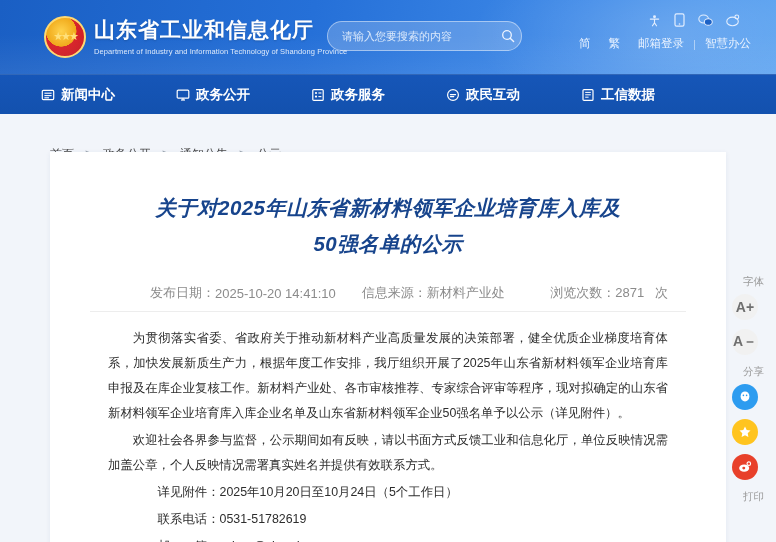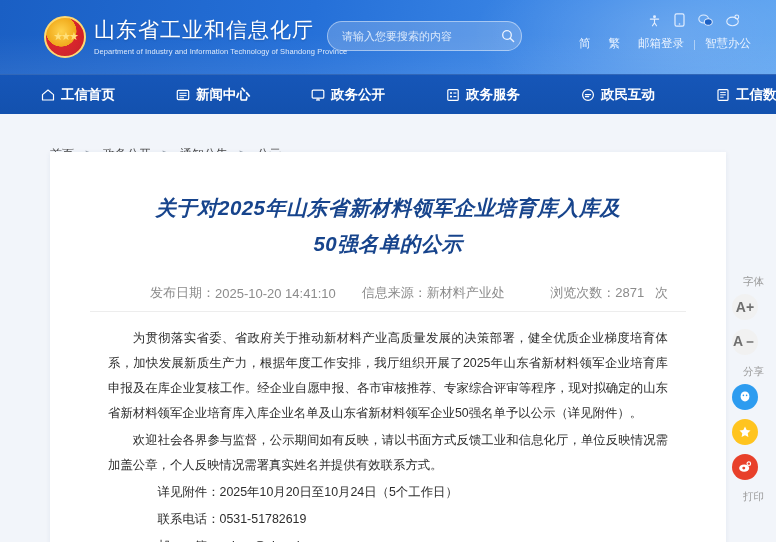--- a/index.html
+++ b/index.html
@@ -39,21 +39,21 @@
     border: 2px solid #ffd970;
     display: flex; align-items: center; justify-content: center;
     color: #ffe07a; font-size: 11px; line-height: 1;
   }
   .emblem span { transform: translateY(-1px); letter-spacing: -2px; }
   .site-title {
     position: absolute; left: 94px; top: 16px;
     color: #ffffff;
   }
   .site-title .cn {
-    font-size: 21px; font-weight: normal; letter-spacing: 1px;
+    font-size: 21px; font-weight: bold; letter-spacing: 1px;
     text-shadow: 0 1px 2px rgba(0,0,0,0.18);
   }
   .site-title .en {
     font-size: 7.5px; color: #dce9fb; margin-top: 3px; letter-spacing: 0.1px;
   }
   .searchbox {
     position: absolute; left: 327px; top: 21px;
     width: 195px; height: 30px;
     background: rgba(255,255,255,0.20);
     border: 1px solid rgba(255,255,255,0.45);
@@ -229,28 +229,20 @@
     <span class="lk">邮箱登录</span>
     <span class="sep">|</span>
     <span class="lk">智慧办公</span>
   </div>
 </div>
 
 <div class="nav">
   <div class="nav-item">
     <span class="nicon">
       <svg width="14" height="14" viewBox="0 0 14 14">
-          <path d="M1.5 6.6L7 2l5.5 4.6V12H1.5z" fill="none" stroke="#fff" stroke-width="1.2" stroke-linejoin="round"></path>
-        </svg>
-    </span>
-    <span>工信首页</span>
-  </div>
-  <div class="nav-item">
-    <span class="nicon">
-      <svg width="14" height="14" viewBox="0 0 14 14">
           <rect x="1.3" y="2.4" width="11.4" height="9.2" rx="1" fill="none" stroke="#fff" stroke-width="1.2"></rect>
           <line x1="3.4" y1="5.2" x2="10.6" y2="5.2" stroke="#fff" stroke-width="1.1"></line>
           <line x1="3.4" y1="7.6" x2="10.6" y2="7.6" stroke="#fff" stroke-width="1.1"></line>
           <line x1="3.4" y1="9.8" x2="8" y2="9.8" stroke="#fff" stroke-width="1.1"></line>
         </svg>
     </span>
     <span>新闻中心</span>
   </div>
   <div class="nav-item">
     <span class="nicon">
@@ -317,21 +309,21 @@
     <span>2025-10-20 14:41:10</span>
     <span class="m2">信息来源：</span>
     <span>新材料产业处</span>
     <span class="m3">
       <span>浏览次数：</span><span>2871</span>&nbsp;&nbsp;&nbsp;<span>次</span>
     </span>
     <span class="meta-sep"></span>
   </div>
 
   <div class="body-text">
-    <p>为贯彻落实省委、省政府关于推动新材料产业高质量发展的决策部署，健全优质企业梯度培育体系，加快发展新质生产力，根据年度工作安排，我厅组织开展了2025年山东省新材料领军企业培育库申报及在库企业复核工作。经企业自愿申报、各市审核推荐、专家综合评审等程序，现对拟确定的山东省新材料领军企业培育库入库企业名单及山东省新材料领军企业50强名单予以公示（详见附件）。</p>
+    <p>为贯彻落实省委、省政府关于推动新材料产业高质量发展的决策部署，健全优质企业梯度培育体系，加快发展新质生产力，根据年度工作安排，我厅组织开展了2025年山东省新材料领军企业培育库申报及在库企业复核工作。新材料产业处、各市审核推荐、专家综合评审等程序，现对拟确定的山东省新材料领军企业培育库入库企业名单及山东省新材料领军企业50强名单予以公示（详见附件）。</p>
     <p>欢迎社会各界参与监督，公示期间如有反映，请以书面方式反馈工业和信息化厅，单位反映情况需加盖公章，个人反映情况需署真实姓名并提供有效联系方式。</p>
     <p class="info-line">
       <span class="lbl">详见附件：</span><span>2025年10月20日至10月24日（5个工作日）</span>
     </p>
     <p class="info-line">
       <span class="lbl">联系电话：</span><span>0531-51782619</span>
     </p>
     <p class="info-line">
       <span class="lbl">邮　　箱：</span><span>xclcyc@shandong.cn</span>
     </p>

